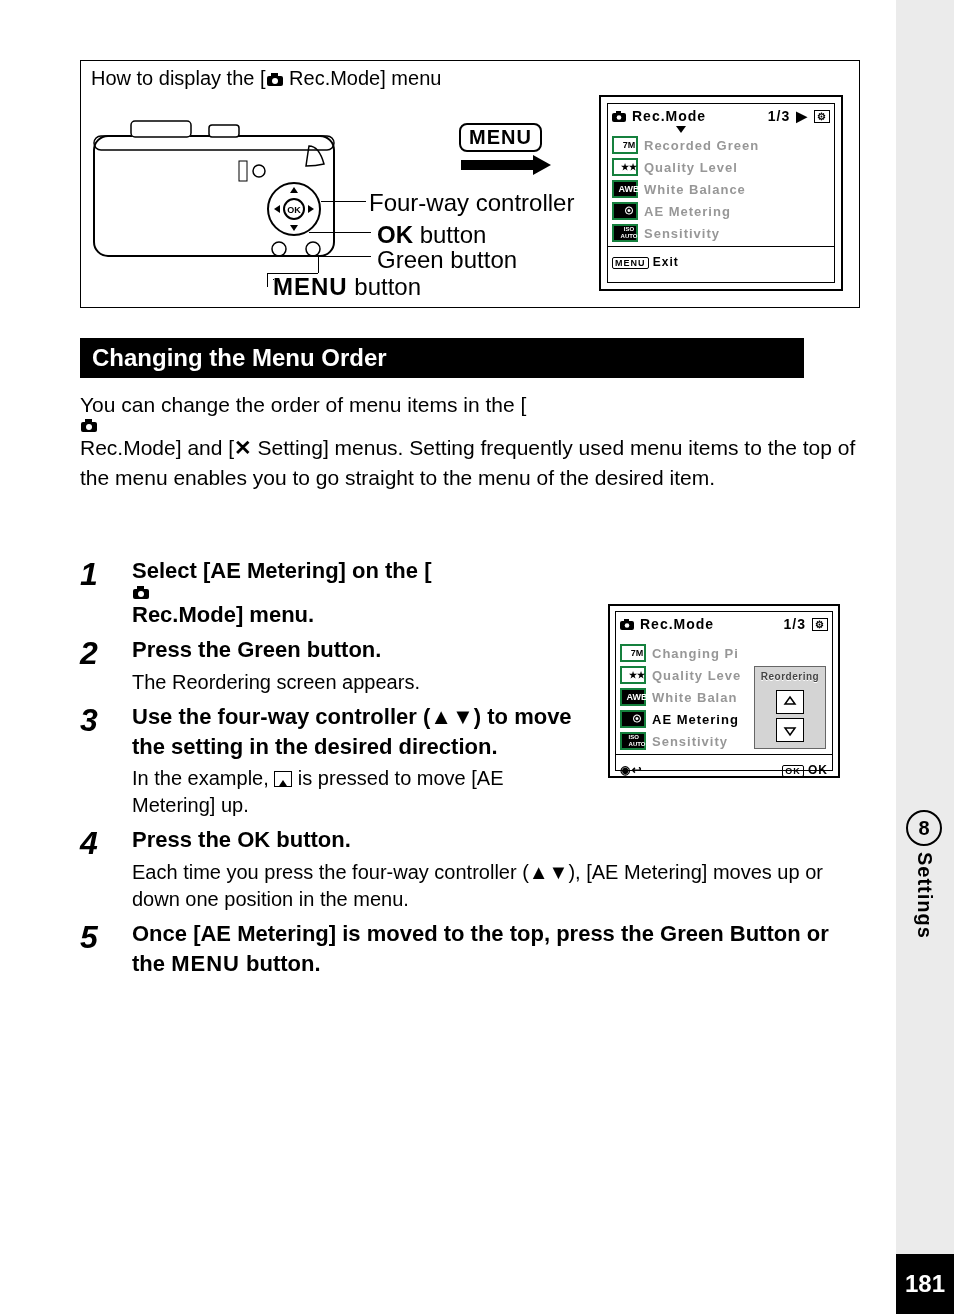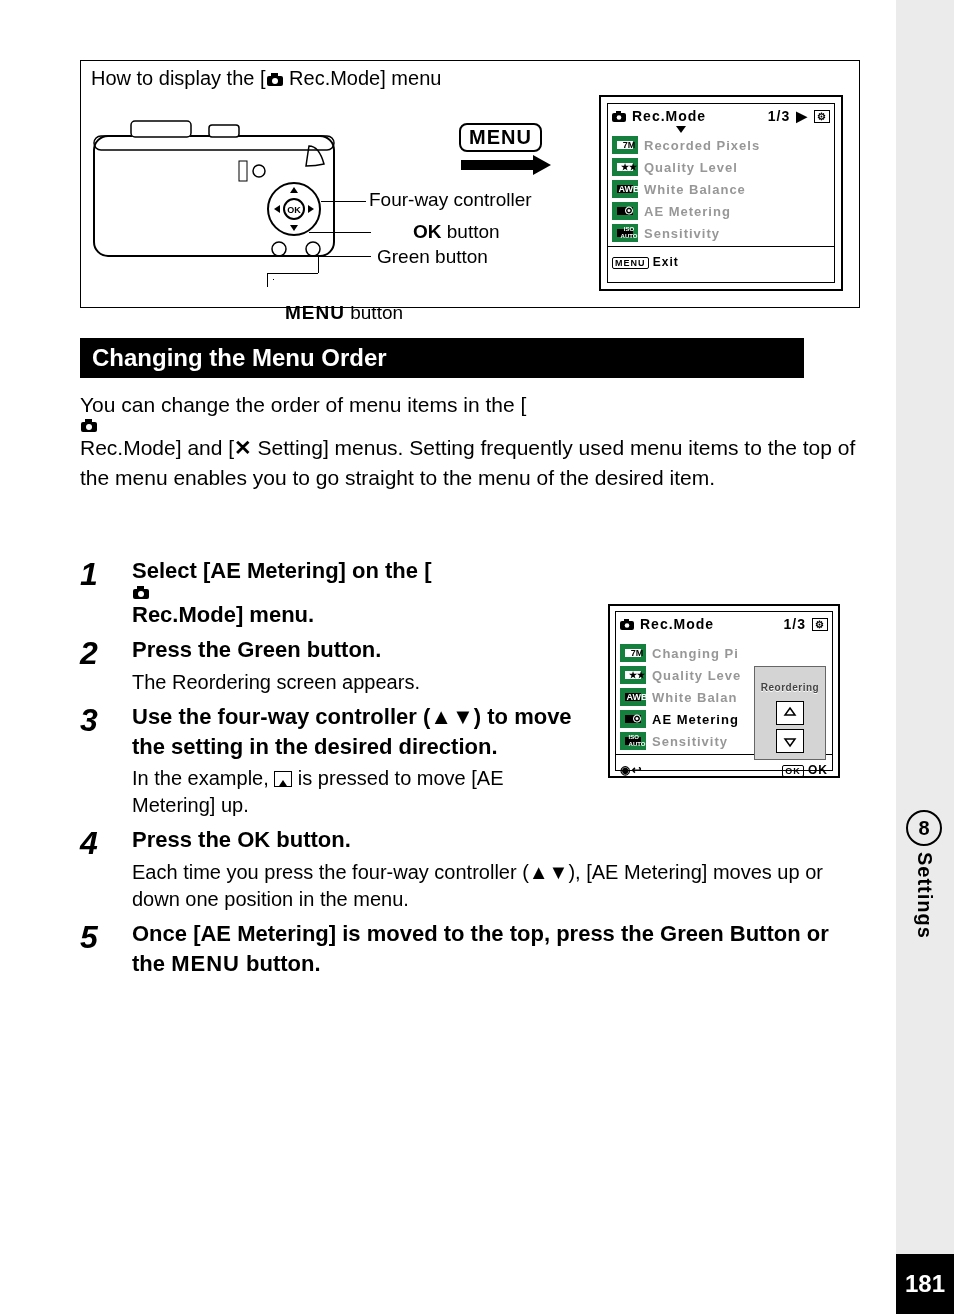--- a/index.html
+++ b/index.html
@@ -108,21 +108,21 @@
     font-size: 20px;
     letter-spacing: 1px;
   }
   .how-arrow {
     position: absolute;
     left: 380px;
     top: 92px;
   }
   .how-lbl {
     position: absolute;
-    font-size: 19px;
+    font-size: 24px;
     white-space: nowrap;
   }
   .line {
     position: absolute;
     background: #000;
     height: 1px;
   }
 
   .ok-strong { font-weight: bold; font-family: Arial, sans-serif; }
   .menu-strong { font-weight: bold; letter-spacing: 1px; }
@@ -161,21 +161,21 @@
   }
   .lcd-row {
     display: flex;
     align-items: center;
     height: 22px;
     gap: 6px;
   }
   .lcd-icon {
     width: 26px;
     height: 18px;
-    border: 5px solid #15803d;
+    border: 2px solid #15803d;
     display: inline-flex;
     align-items: center;
     justify-content: center;
     font-size: 9px;
     font-weight: bold;
     box-sizing: border-box;
     letter-spacing: 0;
     background: #fff;
     color: #000;
     padding-left: 8px;
@@ -293,21 +293,20 @@
     padding: 2px;
     text-align: center;
   }
   .reorder-title {
     font-size: 10px;
     font-weight: bold;
     color: #444;
     text-shadow: 0 1px 0 #fff;
     padding: 2px 0 4px 0;
     letter-spacing: 0.5px;
-    margin-top: 11px;
   }
   .reorder-btn {
     width: 26px;
     height: 22px;
     border: 1px solid #000;
     margin: 4px auto;
     background: #fff;
     display: flex;
     align-items: center;
     justify-content: center;
@@ -379,29 +378,29 @@
         <rect x="150" y="60" width="8" height="20" fill="none" stroke="#000" stroke-width="1"></rect>
 
         <path d="M220 45 q10 0 15 18 q-8 2 -18 2 q2 -14 3 -20 z" fill="none" stroke="#000" stroke-width="1.5"></path>
       </svg>
     </div>
 
     <div class="line" style="left:240px; top:140px; width:45px;"></div>
     <div class="how-lbl" style="left:288px; top:128px;">Four-way controller</div>
 
     <div class="line" style="left:228px; top:171px; width:62px;"></div>
-    <div class="how-lbl" style="left:296px; top:160px;margin-left:36px;">
+    <div class="how-lbl" style="left:296px; top:160px;">
       <span class="ok-strong">OK</span><span> button</span>
     </div>
 
     <div class="line" style="left:210px; top:195px; width:80px;"></div>
     <div class="how-lbl" style="left:296px; top:185px;">Green button</div>
 
     <div class="line" style="left:192px; top:218px; width:1px; height:1px;"></div>
-    <div class="how-lbl" style="left:204px; top:212px;margin-top:29px;">
+    <div class="how-lbl" style="left:192px; top:212px;">
       <span class="menu-strong">MENU</span><span> button</span>
     </div>
     <div style="position:absolute; left:237px; top:196px; width:1px; height:16px; background:#000;"></div>
     <div style="position:absolute; left:186px; top:212px; width:51px; height:1px; background:#000;"></div>
     <div style="position:absolute; left:186px; top:212px; width:1px; height:14px; background:#000;"></div>
 
     <div class="how-menu-badge">MENU</div>
     <div class="how-arrow">
       <svg width="90" height="24">
           <line x1="0" y1="12" x2="72" y2="12" stroke="#000" stroke-width="10"></line>
@@ -422,21 +421,21 @@
         <span>Rec.Mode</span>
         <span style="flex:1"></span>
         <span>1/3</span>
         <span>▶</span>
         <span class="tool-icon" style="border:1px solid #000; padding:0 2px; font-size:10px;">⚙</span>
         <div class="lcd-arrow-down"></div>
       </div>
       <div class="lcd-body">
         <div class="lcd-row">
             <span class="lcd-icon" style="font-size:9px;">7M</span>
-            <span class="lcd-label">Recorded Pixels</span>
+            <span class="lcd-label">Recorded Green</span>
           </div>
         <div class="lcd-row">
             <span class="lcd-icon">★★</span>
             <span class="lcd-label">Quality Level</span>
           </div>
         <div class="lcd-row">
             <span class="lcd-icon dark">AWB</span>
             <span class="lcd-label">White Balance</span>
           </div>
         <div class="lcd-row">

